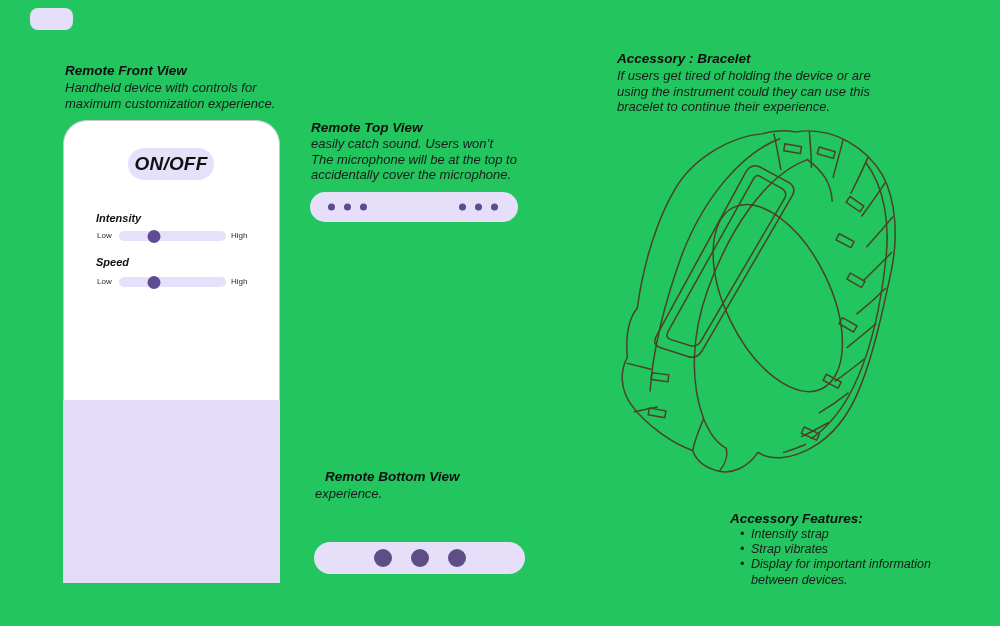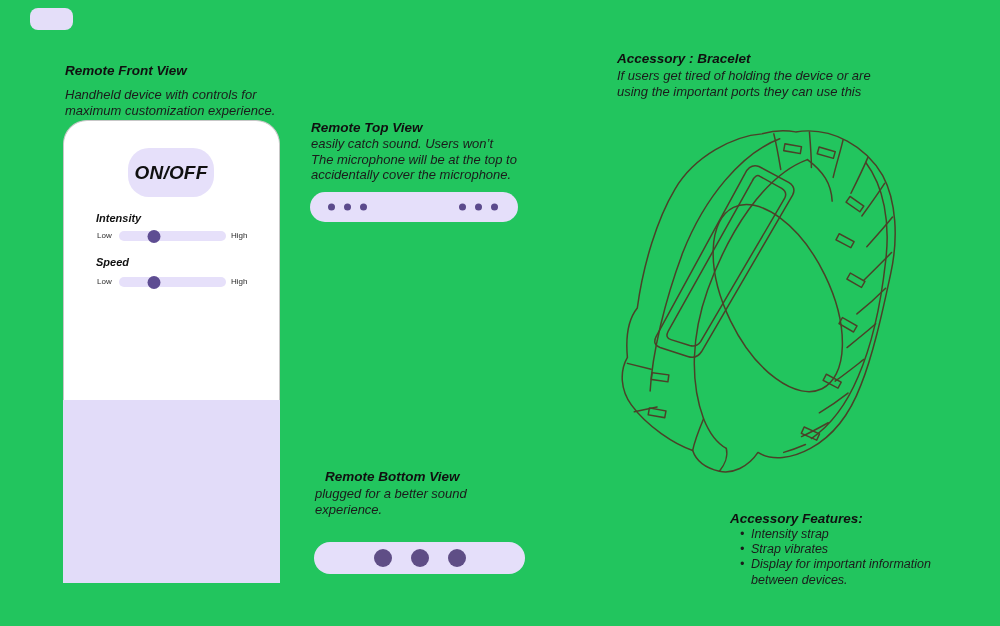--- a/index.html
+++ b/index.html
@@ -12,21 +12,21 @@
   
   .h{position:absolute;font:italic bold 13.5px/16px "Liberation Sans",sans-serif;color:#101010;white-space:nowrap;}
   .p{position:absolute;}
   .p div{font:italic 13px/15.6px "Liberation Sans",sans-serif;color:#1b1b1b;white-space:nowrap;}
 
   
   .device{position:absolute;left:63px;top:120px;width:217px;height:463px;}
   .device-top{position:absolute;left:0;top:0;width:217px;height:280px;box-sizing:border-box;
               background:#ffffff;border:1.5px solid #C7C7C7;border-bottom:none;border-radius:24px 24px 0 0;}
   .device-bottom{position:absolute;left:0;top:280px;width:217px;height:183px;background:#E2DCF9;}
-  .power{position:absolute;left:64px;top:27px;width:86px;height:49px;border:none;border-radius:21px;
+  .power{position:absolute;left:64px;top:27px;width:86px;height:32px;border:none;border-radius:21px;
          background:#E6E0FA;display:flex;align-items:center;justify-content:center;
          font:italic bold 19px "Liberation Sans",sans-serif;color:#101010;letter-spacing:.2px;}
   .ctl-label{position:absolute;font:italic bold 11px/11px "Liberation Sans",sans-serif;color:#101010;white-space:nowrap;}
   .mm{position:absolute;font:normal 8px/10px "Liberation Sans",sans-serif;color:#2b2b2b;white-space:nowrap;}
   .track{position:absolute;width:107px;height:10px;border-radius:5px;background:#E6E0FA;}
   .thumb{position:absolute;top:-1.5px;width:13px;height:13px;border-radius:50%;background:#5E4D92;transform:translateX(-50%);}
 
   
   .pill{position:absolute;background:#E5DFFA;}
   .pill-top{left:310px;top:192px;width:208px;height:30px;border-radius:15px;}
@@ -48,21 +48,21 @@
   .ftx{width:200px;font:italic 12.5px/15.2px "Liberation Sans",sans-serif;color:#1b1b1b;}
 </style>
 </head>
 <body>
 
 <div class="canvas">
 
   <div class="brand-chip"></div>
 
   <div class="h" style="left:65px;top:63px;">Remote Front View</div>
-  <div class="p" style="left:65px;top:87px;">
+  <div class="p" style="left:65px;top:80px;">
     <div>Handheld device with controls for</div>
     <div>maximum customization experience.</div>
   </div>
 
   <div class="device">
     <div class="device-top">
       <button class="power">ON/OFF</button>
 
       <div class="ctl-label" style="left:32px;top:92px;">Intensity</div>
       <span class="mm" style="left:33px;top:110px;">Low</span>
@@ -95,35 +95,35 @@
       </div>
     <div class="dotg g2">
         <span class="dot"></span>
         <span class="dot"></span>
         <span class="dot"></span>
       </div>
   </div>
 
   <div class="h" style="left:325px;top:469px;">Remote Bottom View</div>
   <div class="p" style="left:315px;top:486px;">
-    <div>plugged for a better sound</div>
     <div>experience.</div>
   </div>
   <div class="pill pill-bottom">
     <div class="dotg">
         <span class="dot"></span>
         <span class="dot"></span>
         <span class="dot"></span>
       </div>
   </div>
 
   <div class="h" style="left:617px;top:51px;">Accessory : Bracelet</div>
   <div class="p" style="left:617px;top:68px;">
     <div>If users get tired of holding the device or are</div>
-    <div>using the important ports they can use this</div>
+    <div>using the instrument could they can use this</div>
+    <div>bracelet to continue their experience.</div>
   </div>
 
   <svg class="sketch" viewBox="0 0 300 372">
     <g stroke="#4B4128" stroke-width="1.5" fill="none" stroke-linejoin="round" stroke-linecap="round">
 
       <path d="M190,10 C228,4 262,26 278,54 C292,80 294,118 286,154 C277,196 268,236 256,266
                C245,295 227,318 205,330 C187,340 166,343 152,334 C142,349 126,356 113,353
                C100,350 90,344 86,332 C68,326 40,308 24,286 C13,271 12,252 20,238
                C18,216 22,198 30,188 C36,144 50,98 68,68 C88,34 128,14 156,12 C166,9 180,8 190,10 Z"></path>
 

